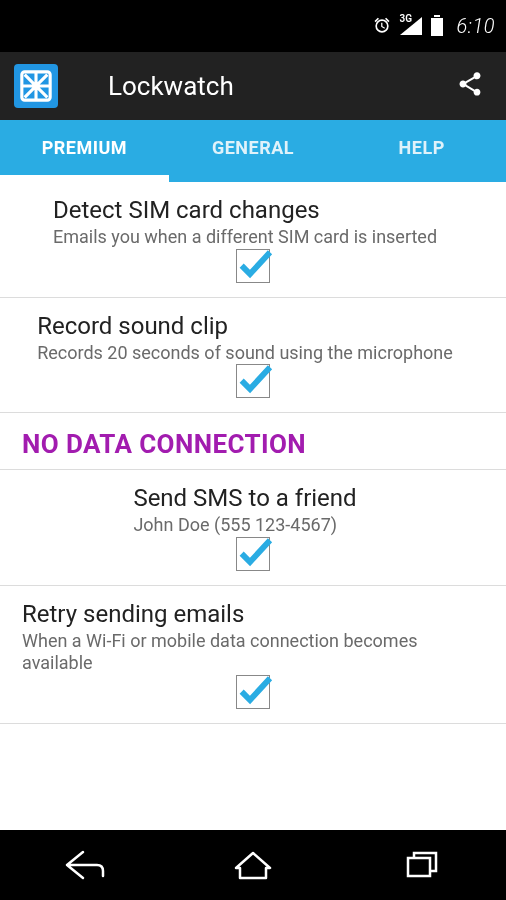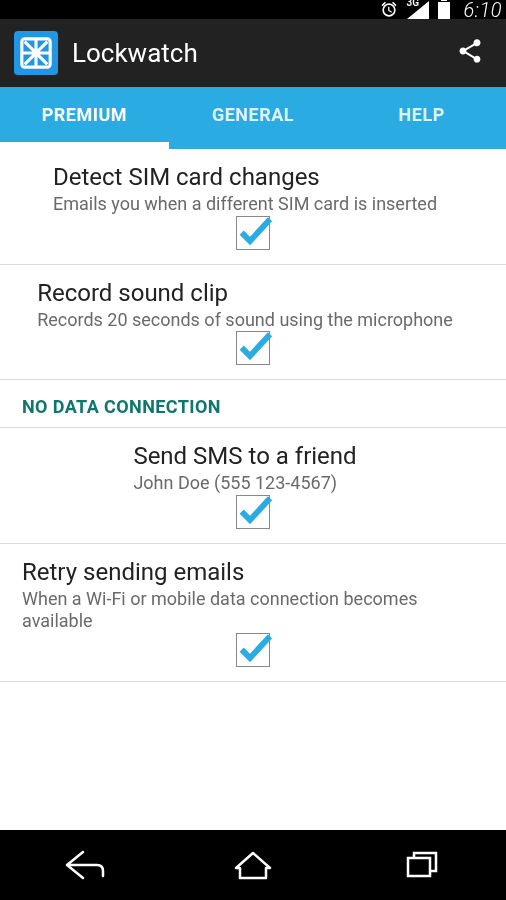--- a/index.html
+++ b/index.html
@@ -1,47 +1,47 @@
 <!DOCTYPE html>
 <html><head>
 <meta charset="utf-8">
 <style>
   * { box-sizing: border-box; margin: 0; padding: 0; }
   html, body { width: 506px; height: 900px; font-family: Roboto, "Helvetica Neue", Arial, sans-serif; background: #000; overflow: hidden; }
   .screen { width: 506px; height: 900px; display: flex; flex-direction: column; background: #fff; }
 
   
-  .status-bar { height: 19px; background: #000; color: #fff; display: flex; align-items: center; justify-content: flex-end; padding: 0 4px; gap: 6px; font-size: 20px; }
+  .status-bar { height: 52px; background: #000; color: #fff; display: flex; align-items: center; justify-content: flex-end; padding: 0 11px; gap: 6px; font-size: 20px; }
   .status-bar .time { font-weight: 300; letter-spacing: 0.5px; margin-left: 7px; font-style: italic; }
   .status-bar svg { display: block; }
   .status-bar .sig-group { position: relative; width: 26px; height: 22px; }
   .status-bar .sig-group .label3g { position: absolute; top: -2px; left: 2px; font-size: 10px; font-weight: 600; color: #fff; }
 
   
   .action-bar { height: 68px; background: #222; display: flex; align-items: center; padding: 0 14px; }
   .app-icon { width: 44px; height: 44px; background: #2196e3; border-radius: 4px; display: flex; align-items: center; justify-content: center; margin-right: 14px; }
-  .app-title { color: #fff; font-size: 26px; font-weight: 400; flex: 1; }
+  .app-title { color: #fff; font-size: 26px; font-weight: 400; flex: 1; margin-left: 36px; }
   .share-btn { padding: 8px; }
 
   
   .tabs { height: 62px; background: #2aace3; display: flex; }
   .tab { flex: 1; display: flex; align-items: center; justify-content: center; color: #fff; font-weight: 700; font-size: 18px; letter-spacing: 0.5px; border-bottom: 7px solid transparent; opacity: 0.85; }
   .tab.active { border-bottom-color: #fff; opacity: 1; }
 
   
   .list { flex: 1; background: #fff; overflow-y: auto; }
   .row { display: flex; align-items: center; padding: 14px 22px 14px 22px; border-bottom: 1px solid #dcdcdc; min-height: 88px; flex-direction: column; }
   .row .text { flex: 1; padding-right: 16px; }
   .row .title { font-size: 24px; color: #222; margin-bottom: 2px; }
   .row .sub { font-size: 18px; color: #6a6a6a; line-height: 1.25; }
   .checkbox { width: 34px; height: 34px; border: 1px solid #888; background: #fff; position: relative; }
   .checkbox svg { position: absolute; top: -6px; left: -2px; }
 
   .section-header { padding: 16px 22px 10px 22px; border-bottom: 1px solid #dcdcdc; }
-  .section-header .lbl { font-size: 18px; font-weight: 700; color: #0f766e; letter-spacing: 0.4px; }
+  .section-header .lbl { font-size: 26px; font-weight: 700; color: #a21caf; letter-spacing: 0.4px; }
 
   .spacer { flex: 1; background: #fff; }
 
   
   .nav-bar { height: 70px; background: #000; display: flex; align-items: center; justify-content: space-around; }
   .nav-btn { width: 100px; height: 50px; display: flex; align-items: center; justify-content: center; }
 </style>
 </head>
 <body>
 

